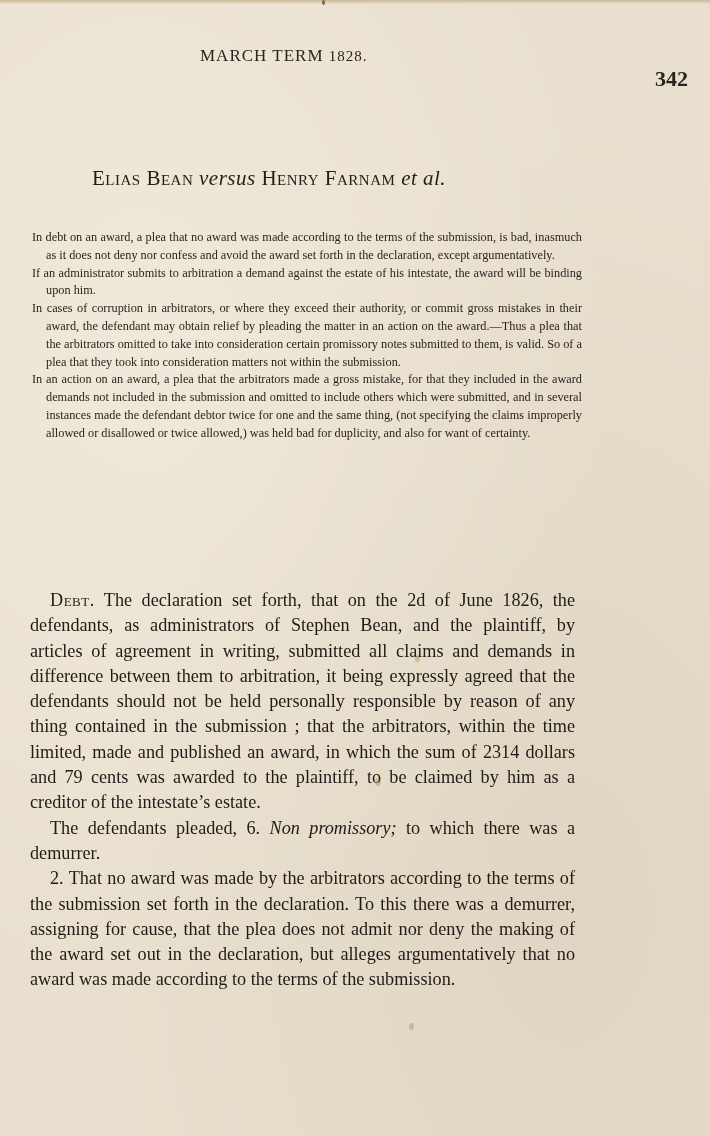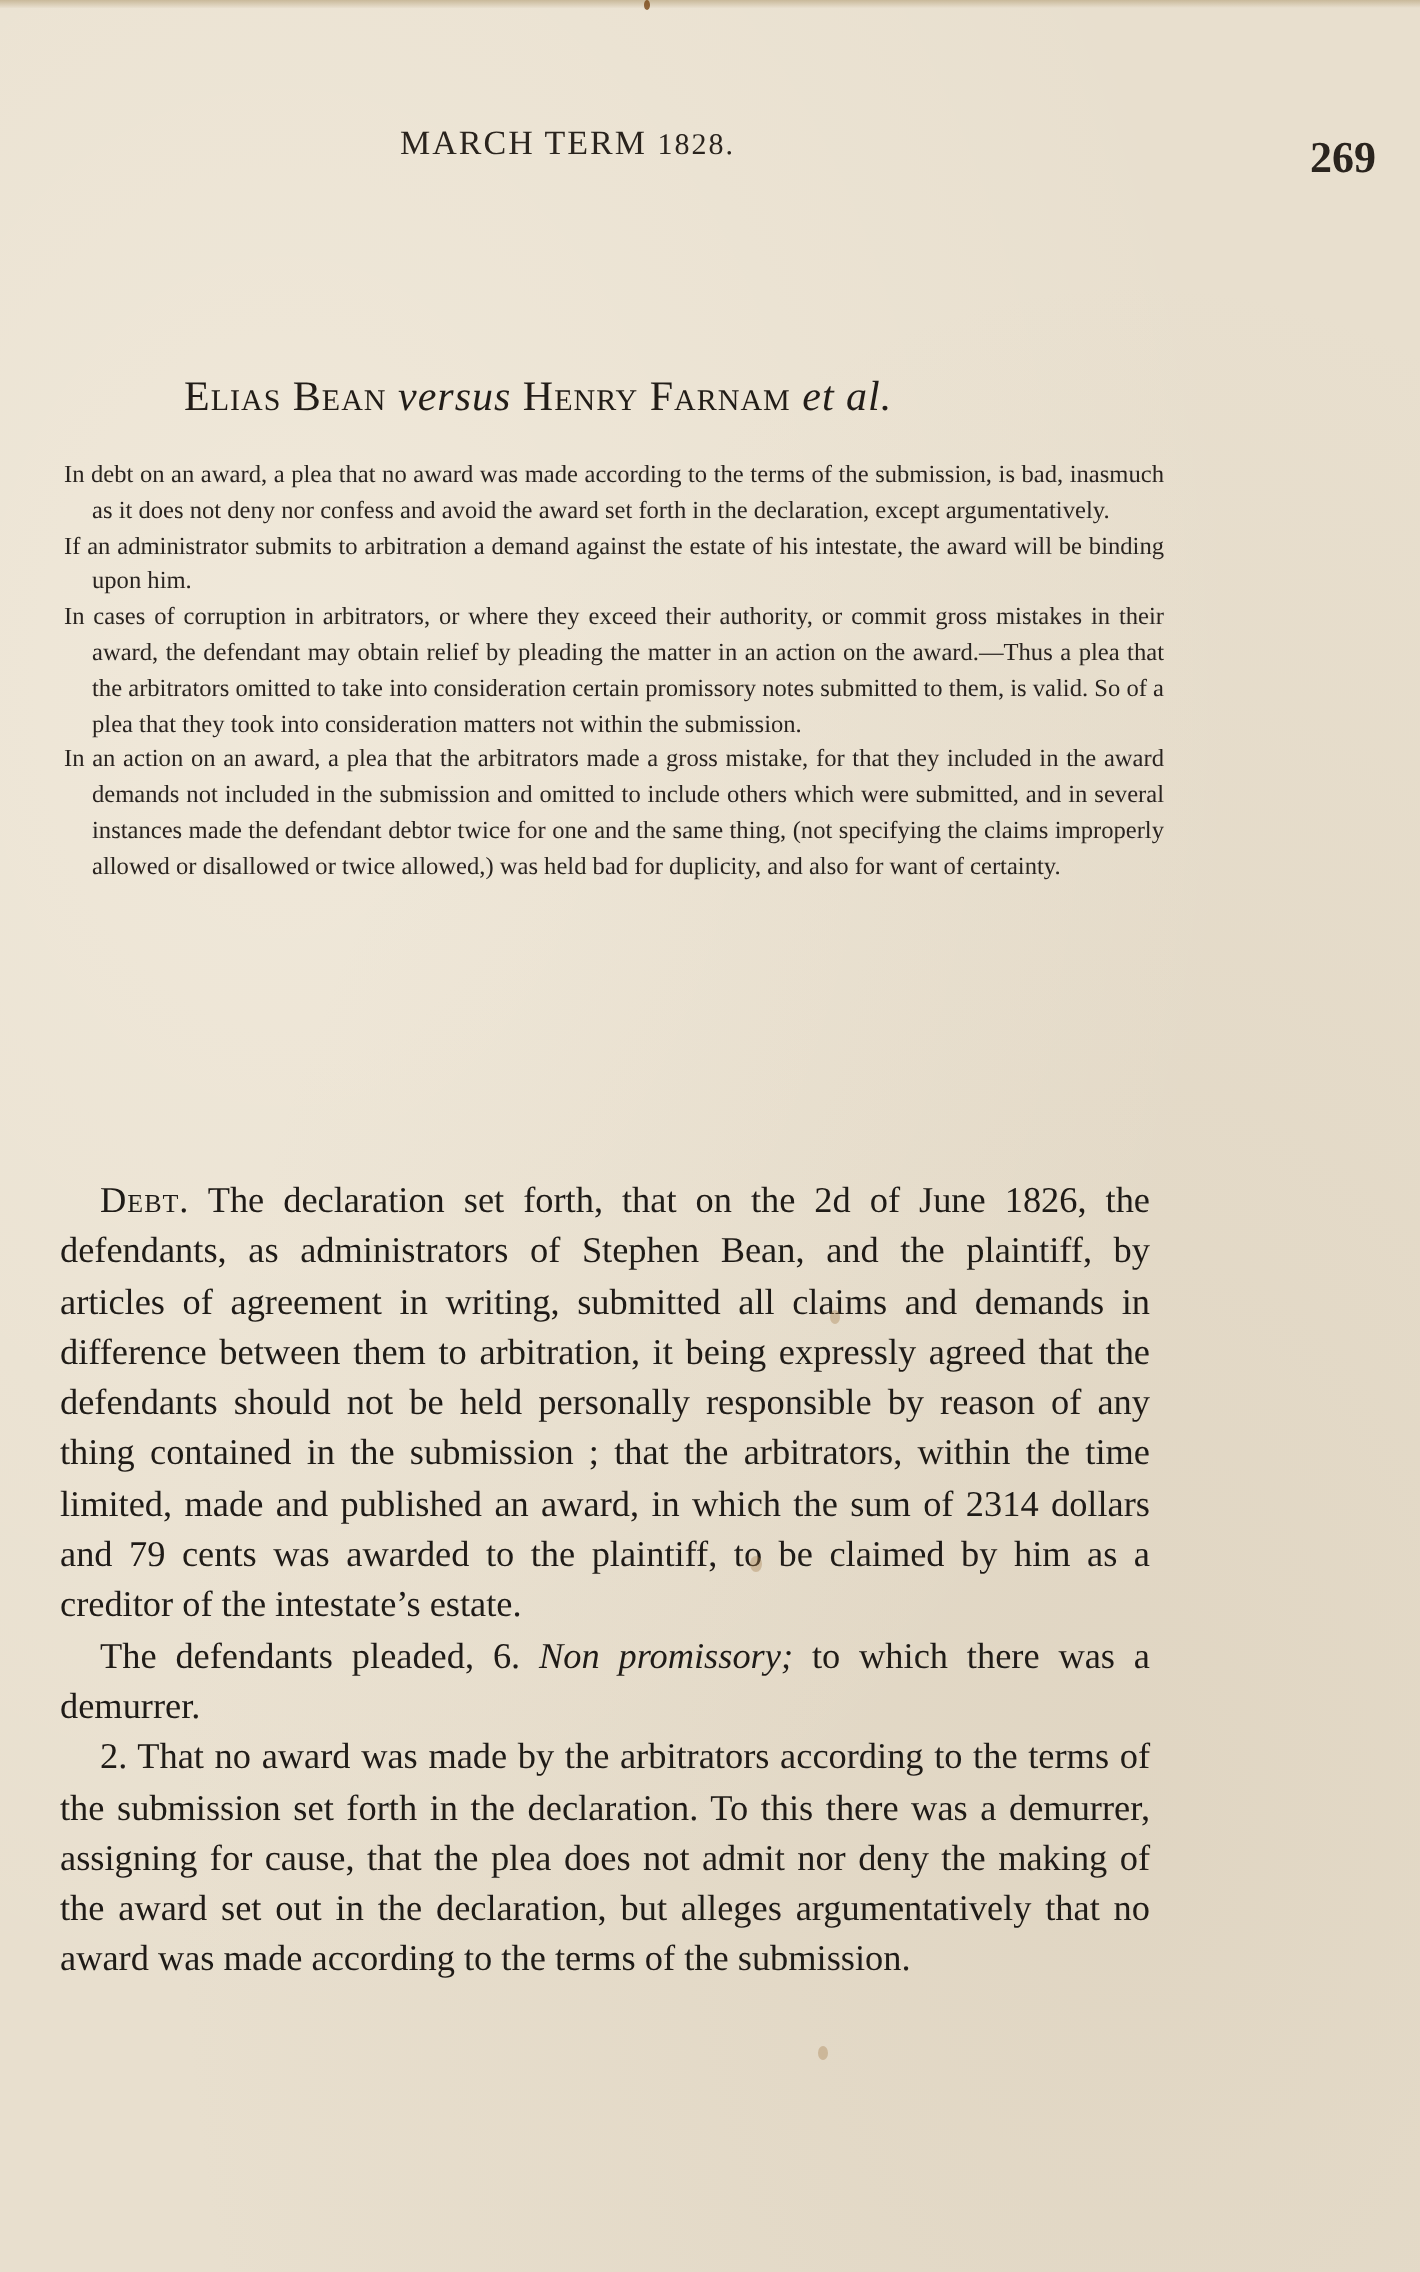--- a/index.html
+++ b/index.html
@@ -24,38 +24,38 @@
         #e8dfce;
     }
     .top-edge {
       position: absolute;
       left: 0; right: 0; top: 0;
       height: 4px;
       background: linear-gradient(#c9b99a, #e8dfce);
     }
     .running-head {
       position: absolute;
-      top: 62px;
+      top: 46px;
       left: 200px;
       font-size: 17px;
       letter-spacing: 1px;
       color: #2a241e;
     }
     .running-head .year { font-size: 15px; }
     .page-number {
       position: absolute;
       top: 66px;
       right: 22px;
       font-size: 22px;
       font-weight: bold;
       color: #2a241e;
     }
     .case-title {
       position: absolute;
-      top: 186px;
+      top: 166px;
       left: 92px;
       width: 520px;
       font-size: 21px;
       letter-spacing: 0.5px;
       color: #221d18;
     }
     .case-title .sc { font-variant: small-caps; }
     .case-title em { font-style: italic; }
 
     .headnotes {
@@ -101,21 +101,21 @@
 </head>
 <body>
 
 <div class="page">
   <div class="top-edge"></div>
 
   <div class="running-head">
     <span>MARCH TERM</span>
     <span class="year">1828.</span>
   </div>
-  <div class="page-number">269</div>
+  <div class="page-number">342</div>
 
   <div class="case-title">
     <span class="sc">Elias Bean</span>
     <em>versus</em>
     <span class="sc">Henry Farnam</span>
     <em>et al.</em>
   </div>
 
   <div class="headnotes">
     <p class="headnote">In debt on an award, a plea that no award was made according to the terms of the submission, is bad, inasmuch as it does not deny nor confess and avoid the award set forth in the declaration, except argumentatively.</p>

